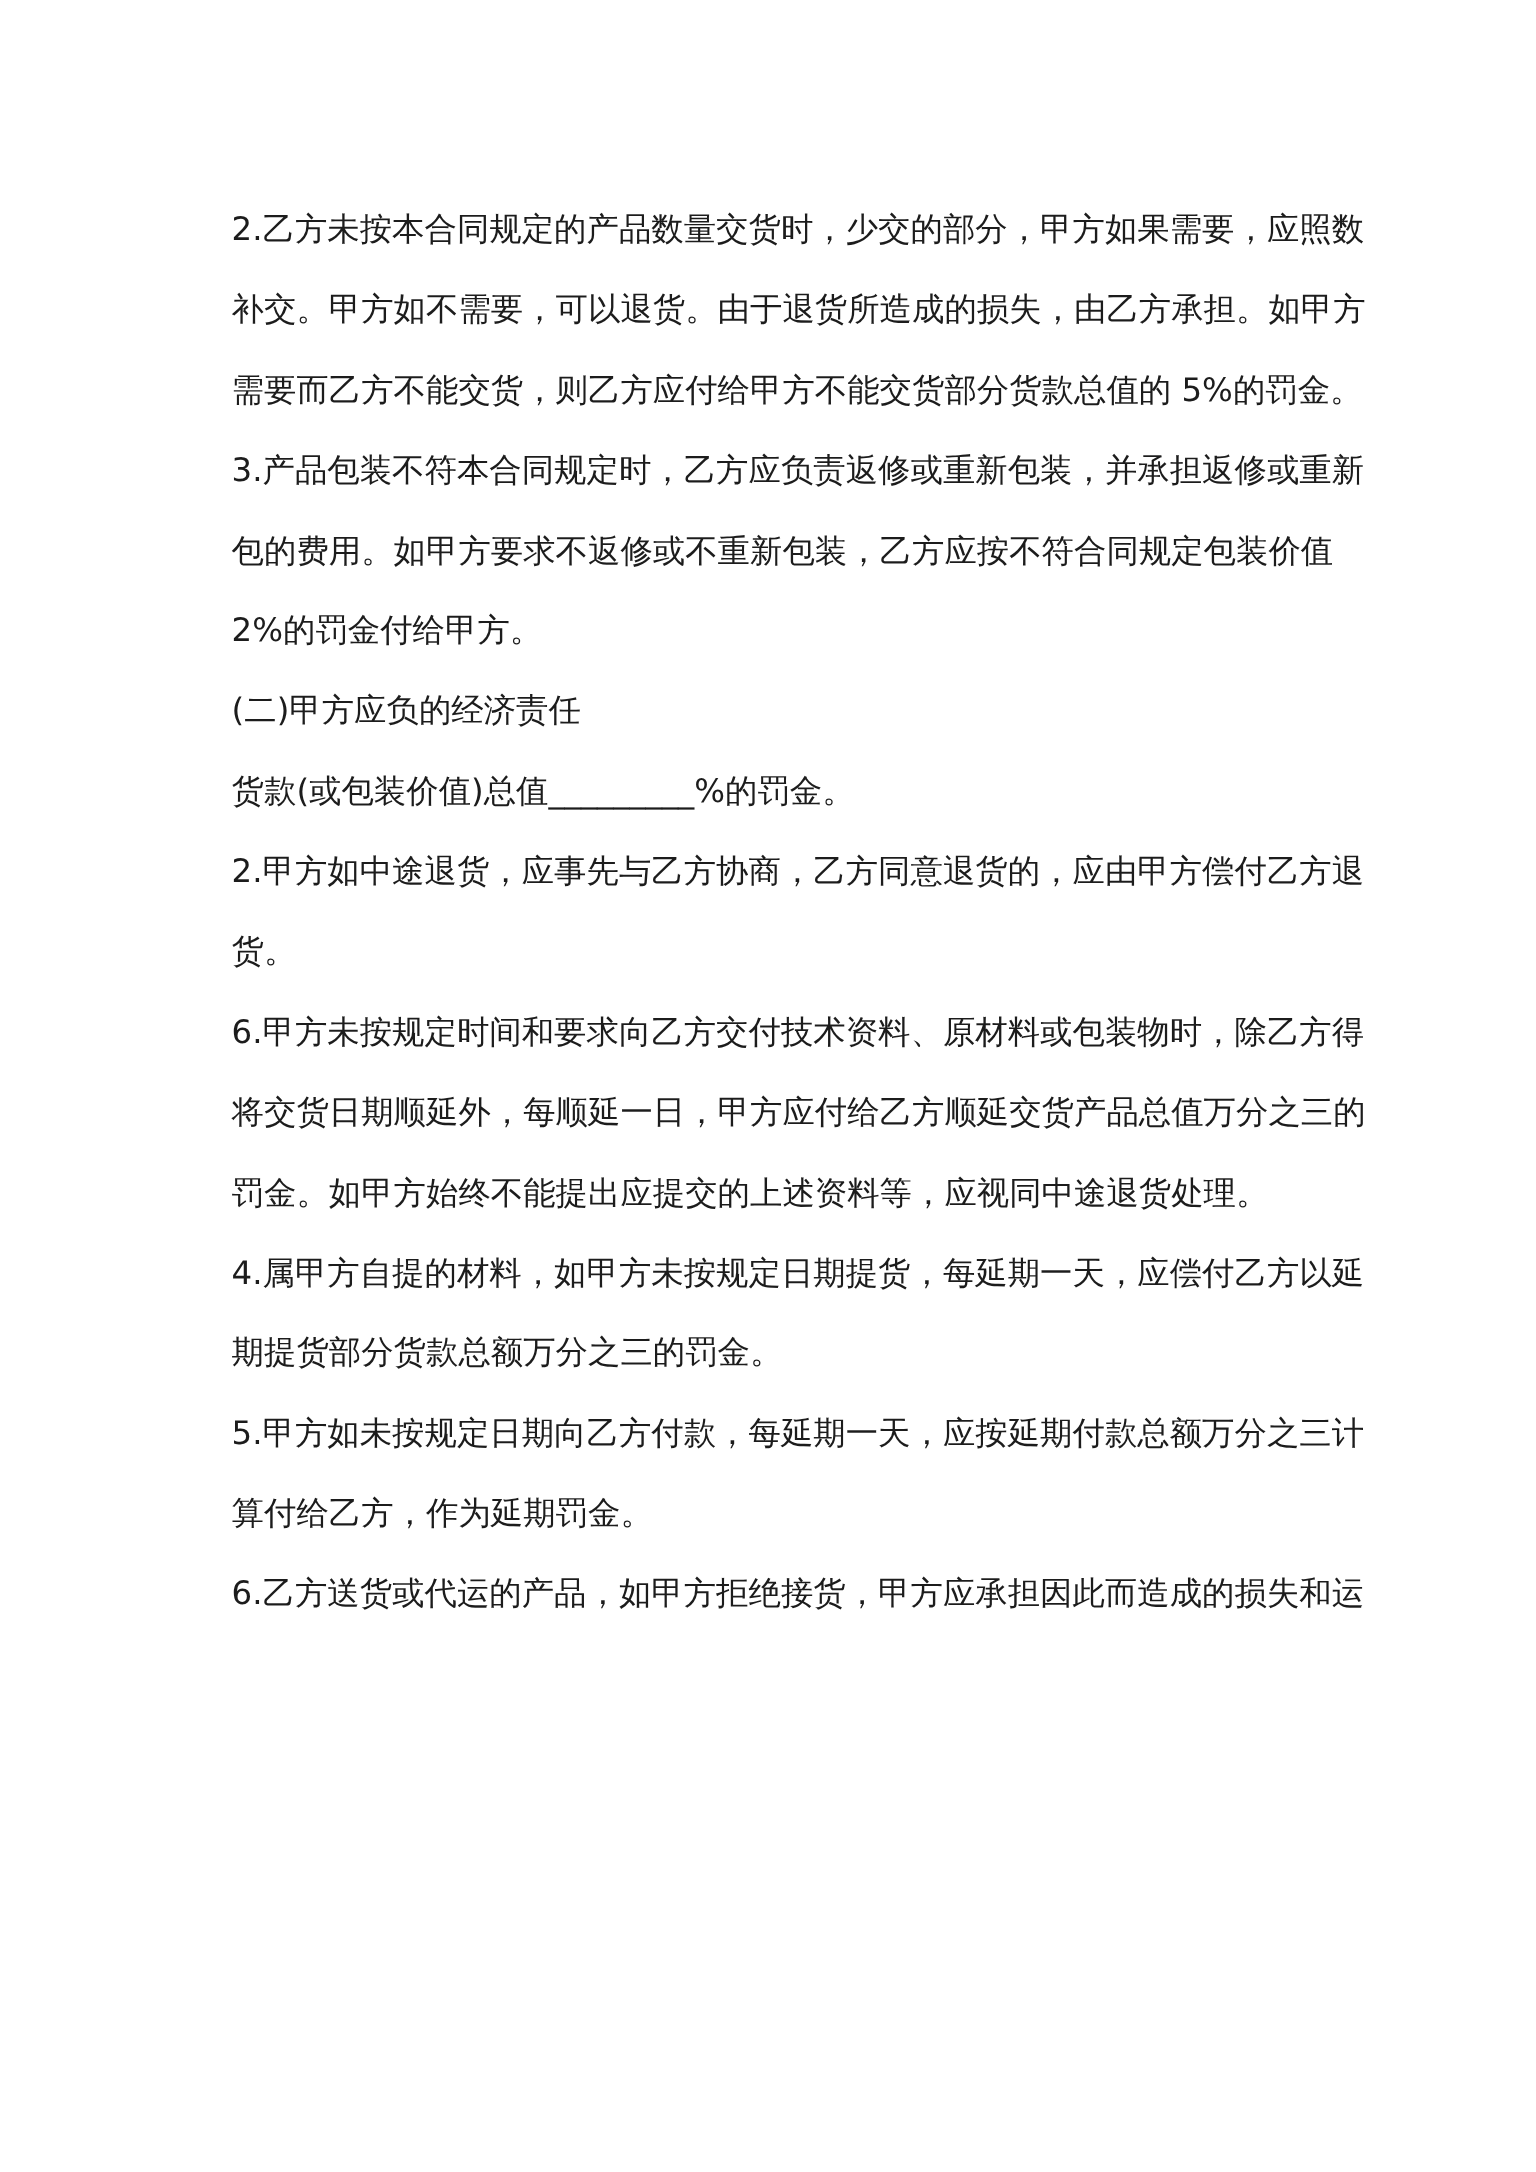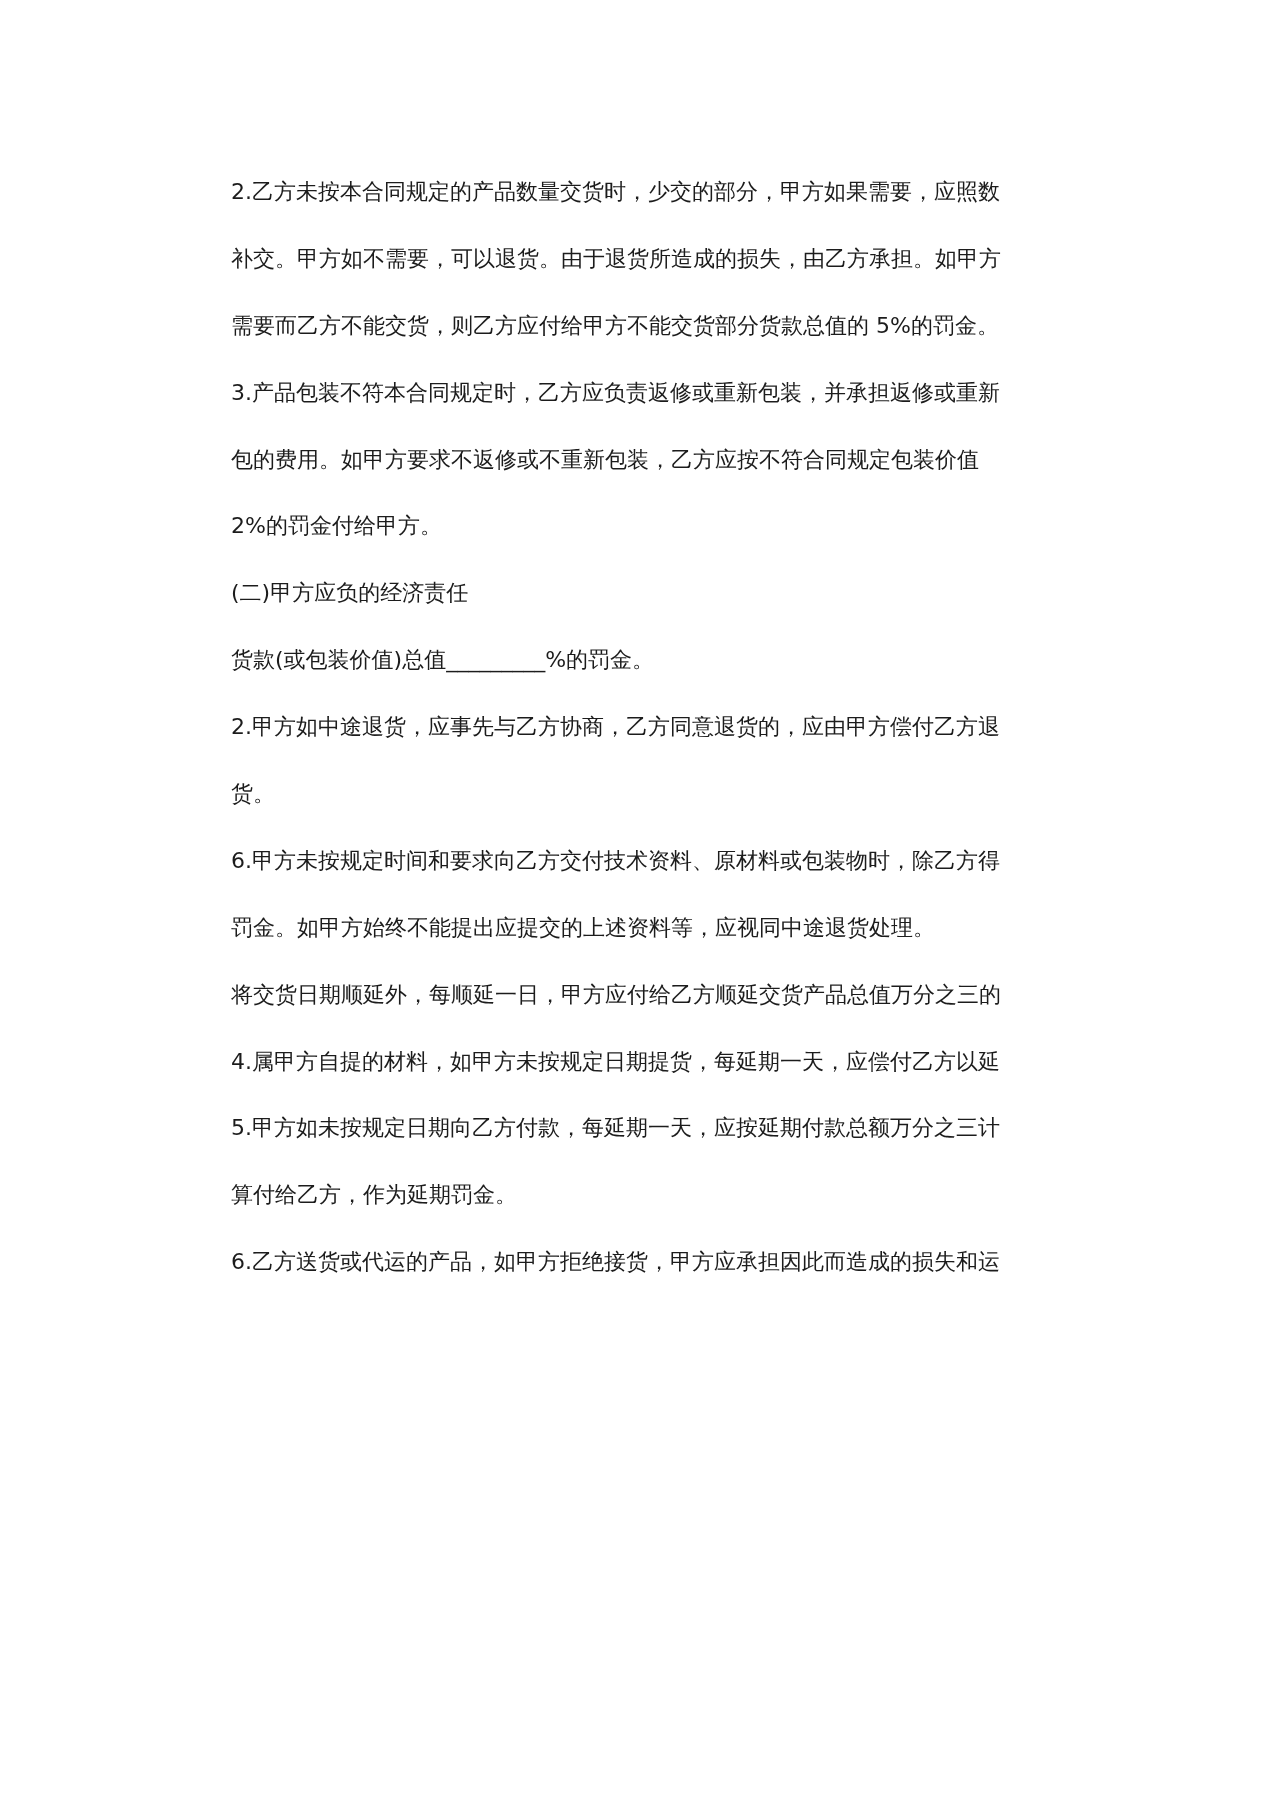--- a/index.html
+++ b/index.html
@@ -17,24 +17,23 @@
     }
     .page {
       position: absolute;
       left: 193px;
       top: 168px;
       width: 900px;
     }
     .line {
       height: 66.9px;
       line-height: 48px;
-      font-size: 22px;
+      font-size: 27px;
       white-space: nowrap;
       letter-spacing: 0px;
-      margin-left: 38px;
     }
   </style>
 </head>
 <body>
 
 <div class="page">
 
   <div class="para">
     <div class="line">2.乙方未按本合同规定的产品数量交货时，少交的部分，甲方如果需要，应照数</div>
     <div class="line">补交。甲方如不需要，可以退货。由于退货所造成的损失，由乙方承担。如甲方</div>
@@ -56,26 +55,27 @@
     <div class="line">货款(或包装价值)总值_________%的罚金。</div>
   </div>
 
   <div class="para">
     <div class="line">2.甲方如中途退货，应事先与乙方协商，乙方同意退货的，应由甲方偿付乙方退</div>
     <div class="line">货。</div>
   </div>
 
   <div class="para">
     <div class="line">6.甲方未按规定时间和要求向乙方交付技术资料、原材料或包装物时，除乙方得</div>
+    <div class="line">将交货日期顺延外，每顺延一日，甲方应付给乙方顺延交货产品总值万分之三的</div>
     <div class="line">罚金。如甲方始终不能提出应提交的上述资料等，应视同中途退货处理。</div>
-    <div class="line">将交货日期顺延外，每顺延一日，甲方应付给乙方顺延交货产品总值万分之三的</div>
   </div>
 
   <div class="para">
     <div class="line">4.属甲方自提的材料，如甲方未按规定日期提货，每延期一天，应偿付乙方以延</div>
+    <div class="line">期提货部分货款总额万分之三的罚金。</div>
   </div>
 
   <div class="para">
     <div class="line">5.甲方如未按规定日期向乙方付款，每延期一天，应按延期付款总额万分之三计</div>
     <div class="line">算付给乙方，作为延期罚金。</div>
   </div>
 
   <div class="para">
     <div class="line">6.乙方送货或代运的产品，如甲方拒绝接货，甲方应承担因此而造成的损失和运</div>
   </div>

